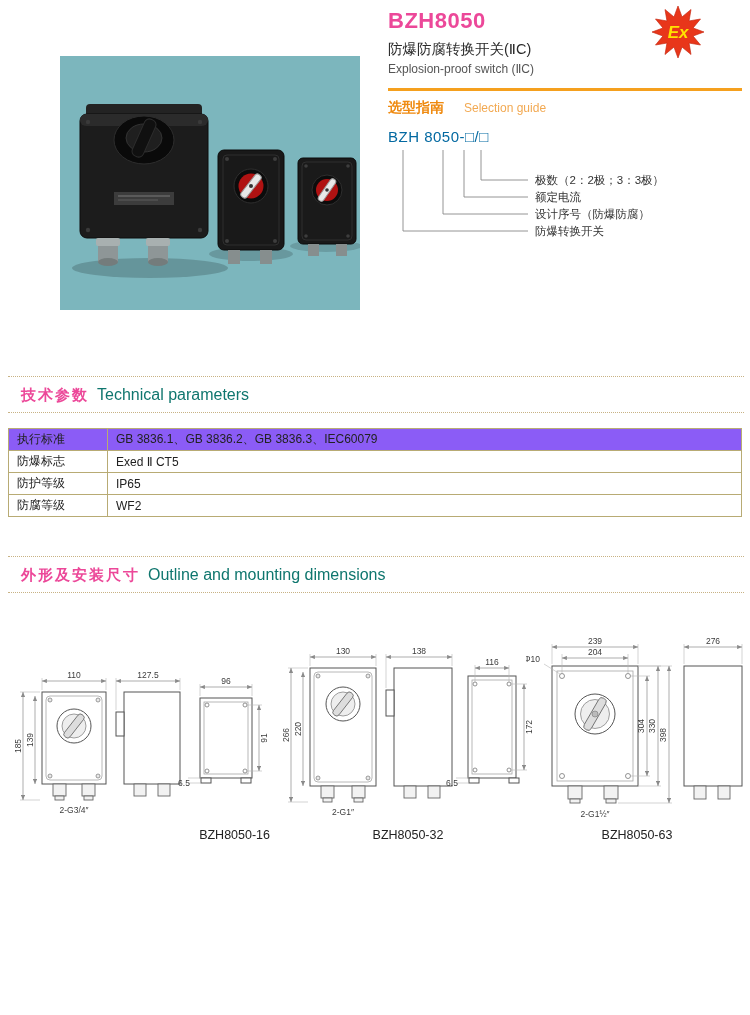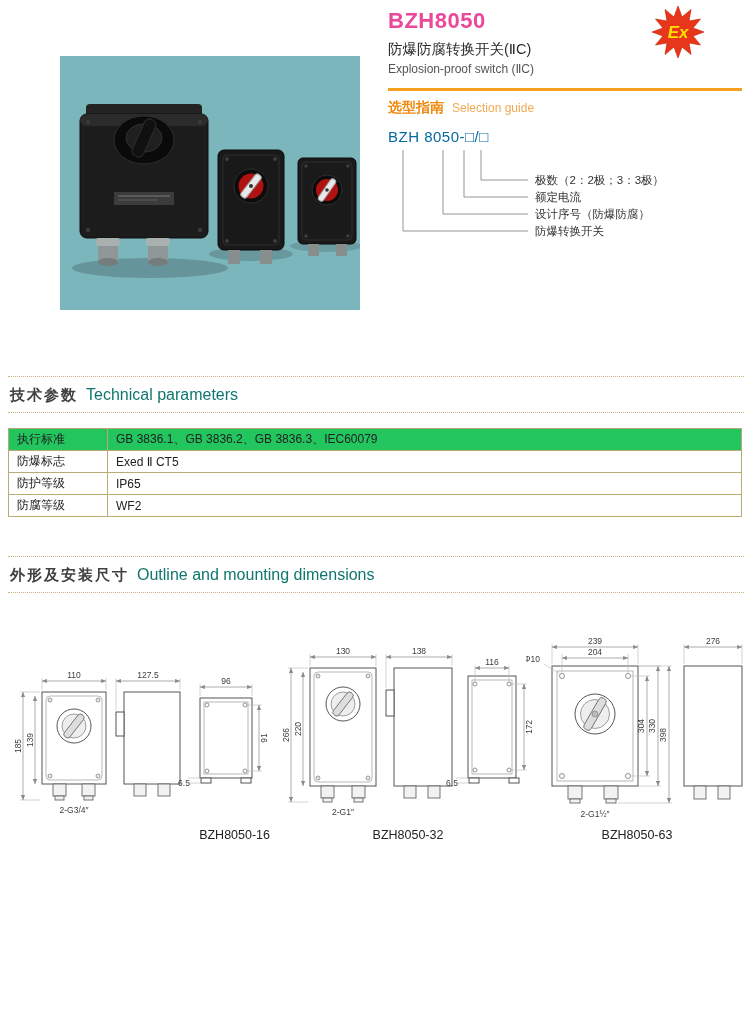--- a/index.html
+++ b/index.html
@@ -6,37 +6,37 @@
   body{font-family:"Liberation Sans","DejaVu Sans",sans-serif;}
   .page{position:relative;width:750px;height:1015px;background:#fff;overflow:hidden;}
 
   .photo{position:absolute;left:60px;top:56px;width:300px;height:254px;background:#7cb6bd;}
 
   .model-title{position:absolute;left:388px;top:8px;font-size:22px;font-weight:bold;color:#ec4899;letter-spacing:.5px;}
   .title-cn{position:absolute;left:388px;top:40px;font-size:14.5px;color:#2b2b2b;}
   .title-en{position:absolute;left:388px;top:62px;font-size:12px;color:#555;}
   .orange-rule{position:absolute;left:388px;top:88px;width:354px;height:2.5px;background:#f5a01e;}
   .sel-head{position:absolute;left:388px;top:98px;}
-  .sel-cn{font-size:14px;font-weight:bold;color:#ef8a10;margin-right:8px;}
+  .sel-cn{font-size:14px;font-weight:bold;color:#ef8a10;margin-right:20px;}
   .sel-en{font-size:12px;color:#f2a952;}
   .model-code{position:absolute;left:388px;top:128px;font-size:15px;color:#0369a1;letter-spacing:.5px;}
   .tree{position:absolute;left:388px;top:150px;}
   .tree text{font-size:11.5px;fill:#333;}
   .tree polyline{fill:none;stroke:#888;stroke-width:.9;}
 
   .ex-badge{position:absolute;left:652px;top:6px;width:52px;height:52px;}
 
   .section-head{position:absolute;left:8px;width:734px;border-top:1px dotted #c8b284;border-bottom:1px dotted #c8b284;padding:9px 0 7px 2px;}
-  .sec-cn{font-size:15px;font-weight:bold;color:#404040;letter-spacing:2px;margin-right:8px;}
+  .sec-cn{font-size:15px;font-weight:bold;color:#ec4899;letter-spacing:2px;margin-right:8px;margin-left:11px;}
   .sec-en{font-size:16px;color:#0f766e;}
 
   .params{position:absolute;left:8px;top:428px;width:734px;border-collapse:collapse;font-size:12px;color:#222;}
   .params td{border:1px solid #b8ab74;height:19px;padding:1px 8px;}
   .params td.lbl{width:82px;}
-  .row-accent td{background:#22c55e;}
+  .row-accent td{background:#8b5cf6;}
 
   .drawing{position:absolute;}
   .drawing .part{fill:#fff;stroke:#555;stroke-width:1;}
   .drawing .inner{fill:none;stroke:#a6a6a6;stroke-width:.8;}
   .drawing .dim{stroke:#8a8a8a;stroke-width:.7;fill:none;}
   .drawing .ext{stroke:#b5b5b5;stroke-width:.6;}
   .drawing .dimt{fill:#3c3c3c;font-size:8.5px;text-anchor:middle;}
   .drawing .hole{fill:#fff;stroke:#777;stroke-width:.8;}
   .drawing .screw{fill:#e9e9e9;stroke:#777;stroke-width:.7;}
   .drawing .gland{fill:#f2f2f2;stroke:#666;stroke-width:.9;}

